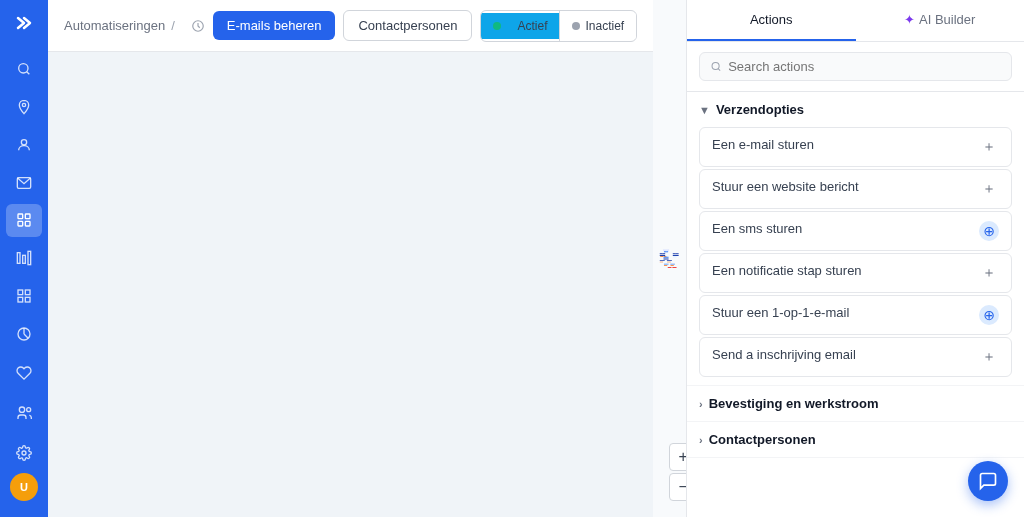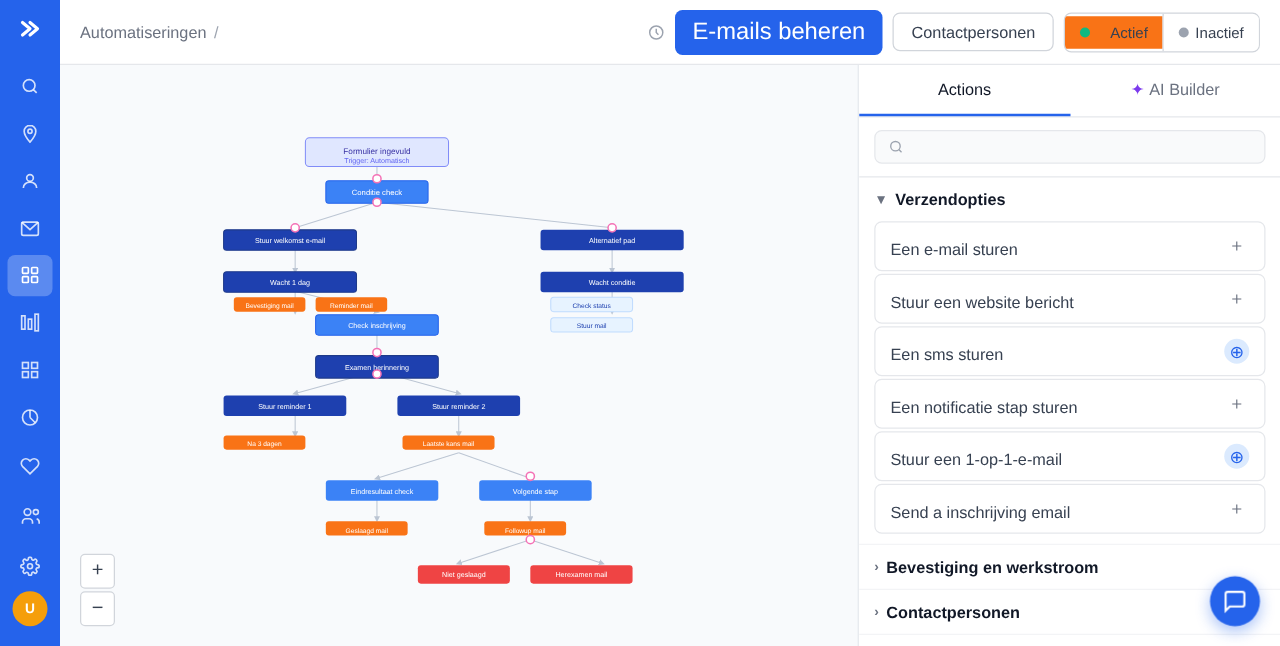--- a/index.html
+++ b/index.html
@@ -37,21 +37,20 @@
     .sidebar-avatar {
       width: 28px; height: 28px; border-radius: 50%; background: #f59e0b;
       display: flex; align-items: center; justify-content: center;
       color: white; font-size: 11px; font-weight: bold;
     }
 
     
     .main-content {
       flex: 1;
       display: flex;
-      flex-direction: column;
       min-width: 0;
     }
 
     
     .topbar {
       background: white;
       height: 52px;
       display: flex;
       align-items: center;
       padding: 0 16px;
@@ -63,38 +62,38 @@
       display: flex; align-items: center; gap: 6px;
       font-size: 13px; color: #374151;
     }
     .breadcrumb-link { color: #6b7280; cursor: pointer; }
     .breadcrumb-sep { color: #9ca3af; }
     .breadcrumb-current { color: #111827; font-weight: 500; }
     .topbar-spacer { flex: 1; }
     .saved-info { display: flex; align-items: center; gap: 4px; font-size: 12px; color: #6b7280; }
     .btn-primary {
       background: #2563eb; color: white; border: none;
-      padding: 7px 14px; border-radius: 6px; font-size: 19px;
+      padding: 7px 14px; border-radius: 6px; font-size: 13px;
       font-weight: 500; cursor: pointer;
     }
     .btn-secondary {
       background: white; color: #374151; border: 1px solid #d1d5db;
       padding: 7px 14px; border-radius: 6px; font-size: 13px;
       font-weight: 500; cursor: pointer;
     }
     .status-group {
       display: flex; align-items: center; gap: 0;
       border: 1px solid #d1d5db; border-radius: 6px; overflow: hidden;
     }
     .status-btn {
       display: flex; align-items: center; gap: 5px;
       padding: 6px 12px; font-size: 12px; background: white;
       border: none; cursor: pointer; color: #374151;
     }
-    .status-btn.active-status { background: #f97316; gap: 16px; }
+    .status-btn.active-status { background: #0ea5e9; gap: 16px; }
     .status-dot { width: 8px; height: 8px; border-radius: 50%; }
     .status-dot.green { background: #10b981; }
     .status-dot.gray { background: #9ca3af; }
     .status-sep { width: 1px; background: #d1d5db; height: 30px; }
 
     
     .workspace {
       flex: 1;
       display: flex;
       min-height: 0;
@@ -169,21 +168,21 @@
 
     
     .section-header {
       display: flex; align-items: center; gap: 6px;
       padding: 10px 12px 6px; cursor: pointer;
       font-size: 13px; font-weight: 600; color: #111827;
     }
     .chevron { font-size: 11px; color: #6b7280; }
     .section-items { padding: 4px 12px 8px; display: flex; flex-direction: column; gap: 2px; }
     .action-item {
-      display: flex; align-items: flex-end; justify-content: space-between;
+      display: flex; align-items: flex-start; justify-content: space-between;
       padding: 9px 12px; border: 1px solid #e5e7eb; border-radius: 6px;
       background: white; cursor: pointer; font-size: 13px; color: #374151;
     }
     .action-add {
       width: 20px; height: 20px; border-radius: 50%;
       display: flex; align-items: center; justify-content: center;
       font-size: 14px; color: #6b7280;
     }
     .action-add.blue { background: #dbeafe; color: #2563eb; }
     .collapsed-section {
@@ -443,20 +442,21 @@
           <span>AI Builder</span>
         </div>
       </div>
 
       <div class="panel-search">
         <div class="search-input-wrap">
           <svg class="search-icon" width="13" height="13" fill="none" stroke="#9ca3af" stroke-width="2" viewBox="0 0 24 24">
               <circle cx="11" cy="11" r="7"></circle>
               <path d="m16 16 4 4"></path>
             </svg>
+          <input type="text" placeholder="Search actions" style="">
         </div>
       </div>
 
       <div class="section-header">
         <span class="chevron">▼</span>
         <span>Verzendopties</span>
       </div>
 
       <div class="section-items">
 

